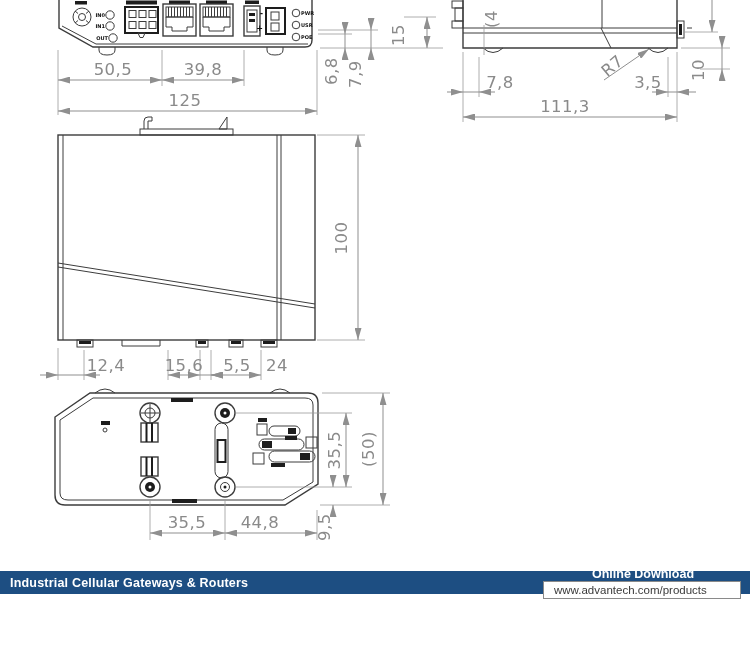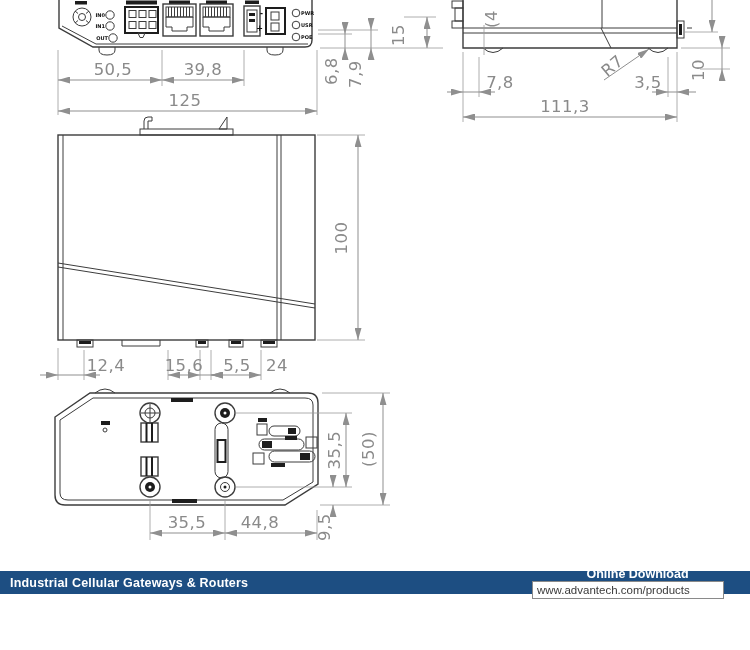--- a/index.html
+++ b/index.html
@@ -17,21 +17,21 @@
   text.tiny{font-family:"DejaVu Sans",sans-serif;font-size:5px;font-weight:bold;fill:#111;}
   text.mk{font-family:"DejaVu Sans",sans-serif;font-size:8px;font-weight:bold;fill:#111;}
   
   .footer-bar{position:absolute;left:0;top:571px;width:750px;height:23px;background:#1d4e82;
               display:flex;align-items:center;gap:36px;}
   .footer-title{color:#fff;font-size:12.5px;font-weight:bold;padding-left:10px;letter-spacing:.2px;}
   .footer-right{margin-left:auto;display:flex;align-items:center;flex-direction:column;}
   .footer-dl{color:#fff;font-size:12.5px;font-weight:bold;margin-right:7px;}
   .footer-url{width:186px;height:16px;background:#fff;border:1px solid #8a8a8a;
               font-size:11.5px;color:#3a3a3a;display:flex;align-items:center;
-              padding-left:4px;margin-right:26px;}
+              padding-left:10px;margin-right:9px;}
 </style>
 </head>
 <body>
 
 <div id="page">
 
 <svg width="750" height="650" viewBox="0 0 750 650">
   <defs>
     <marker id="arr" orient="auto-start-reverse" markerWidth="13" markerHeight="7" refX="12" refY="3.5" markerUnits="userSpaceOnUse">
       <path d="M0,0 L12,3.5 L0,7 Z" fill="#8f8f8f"></path>

